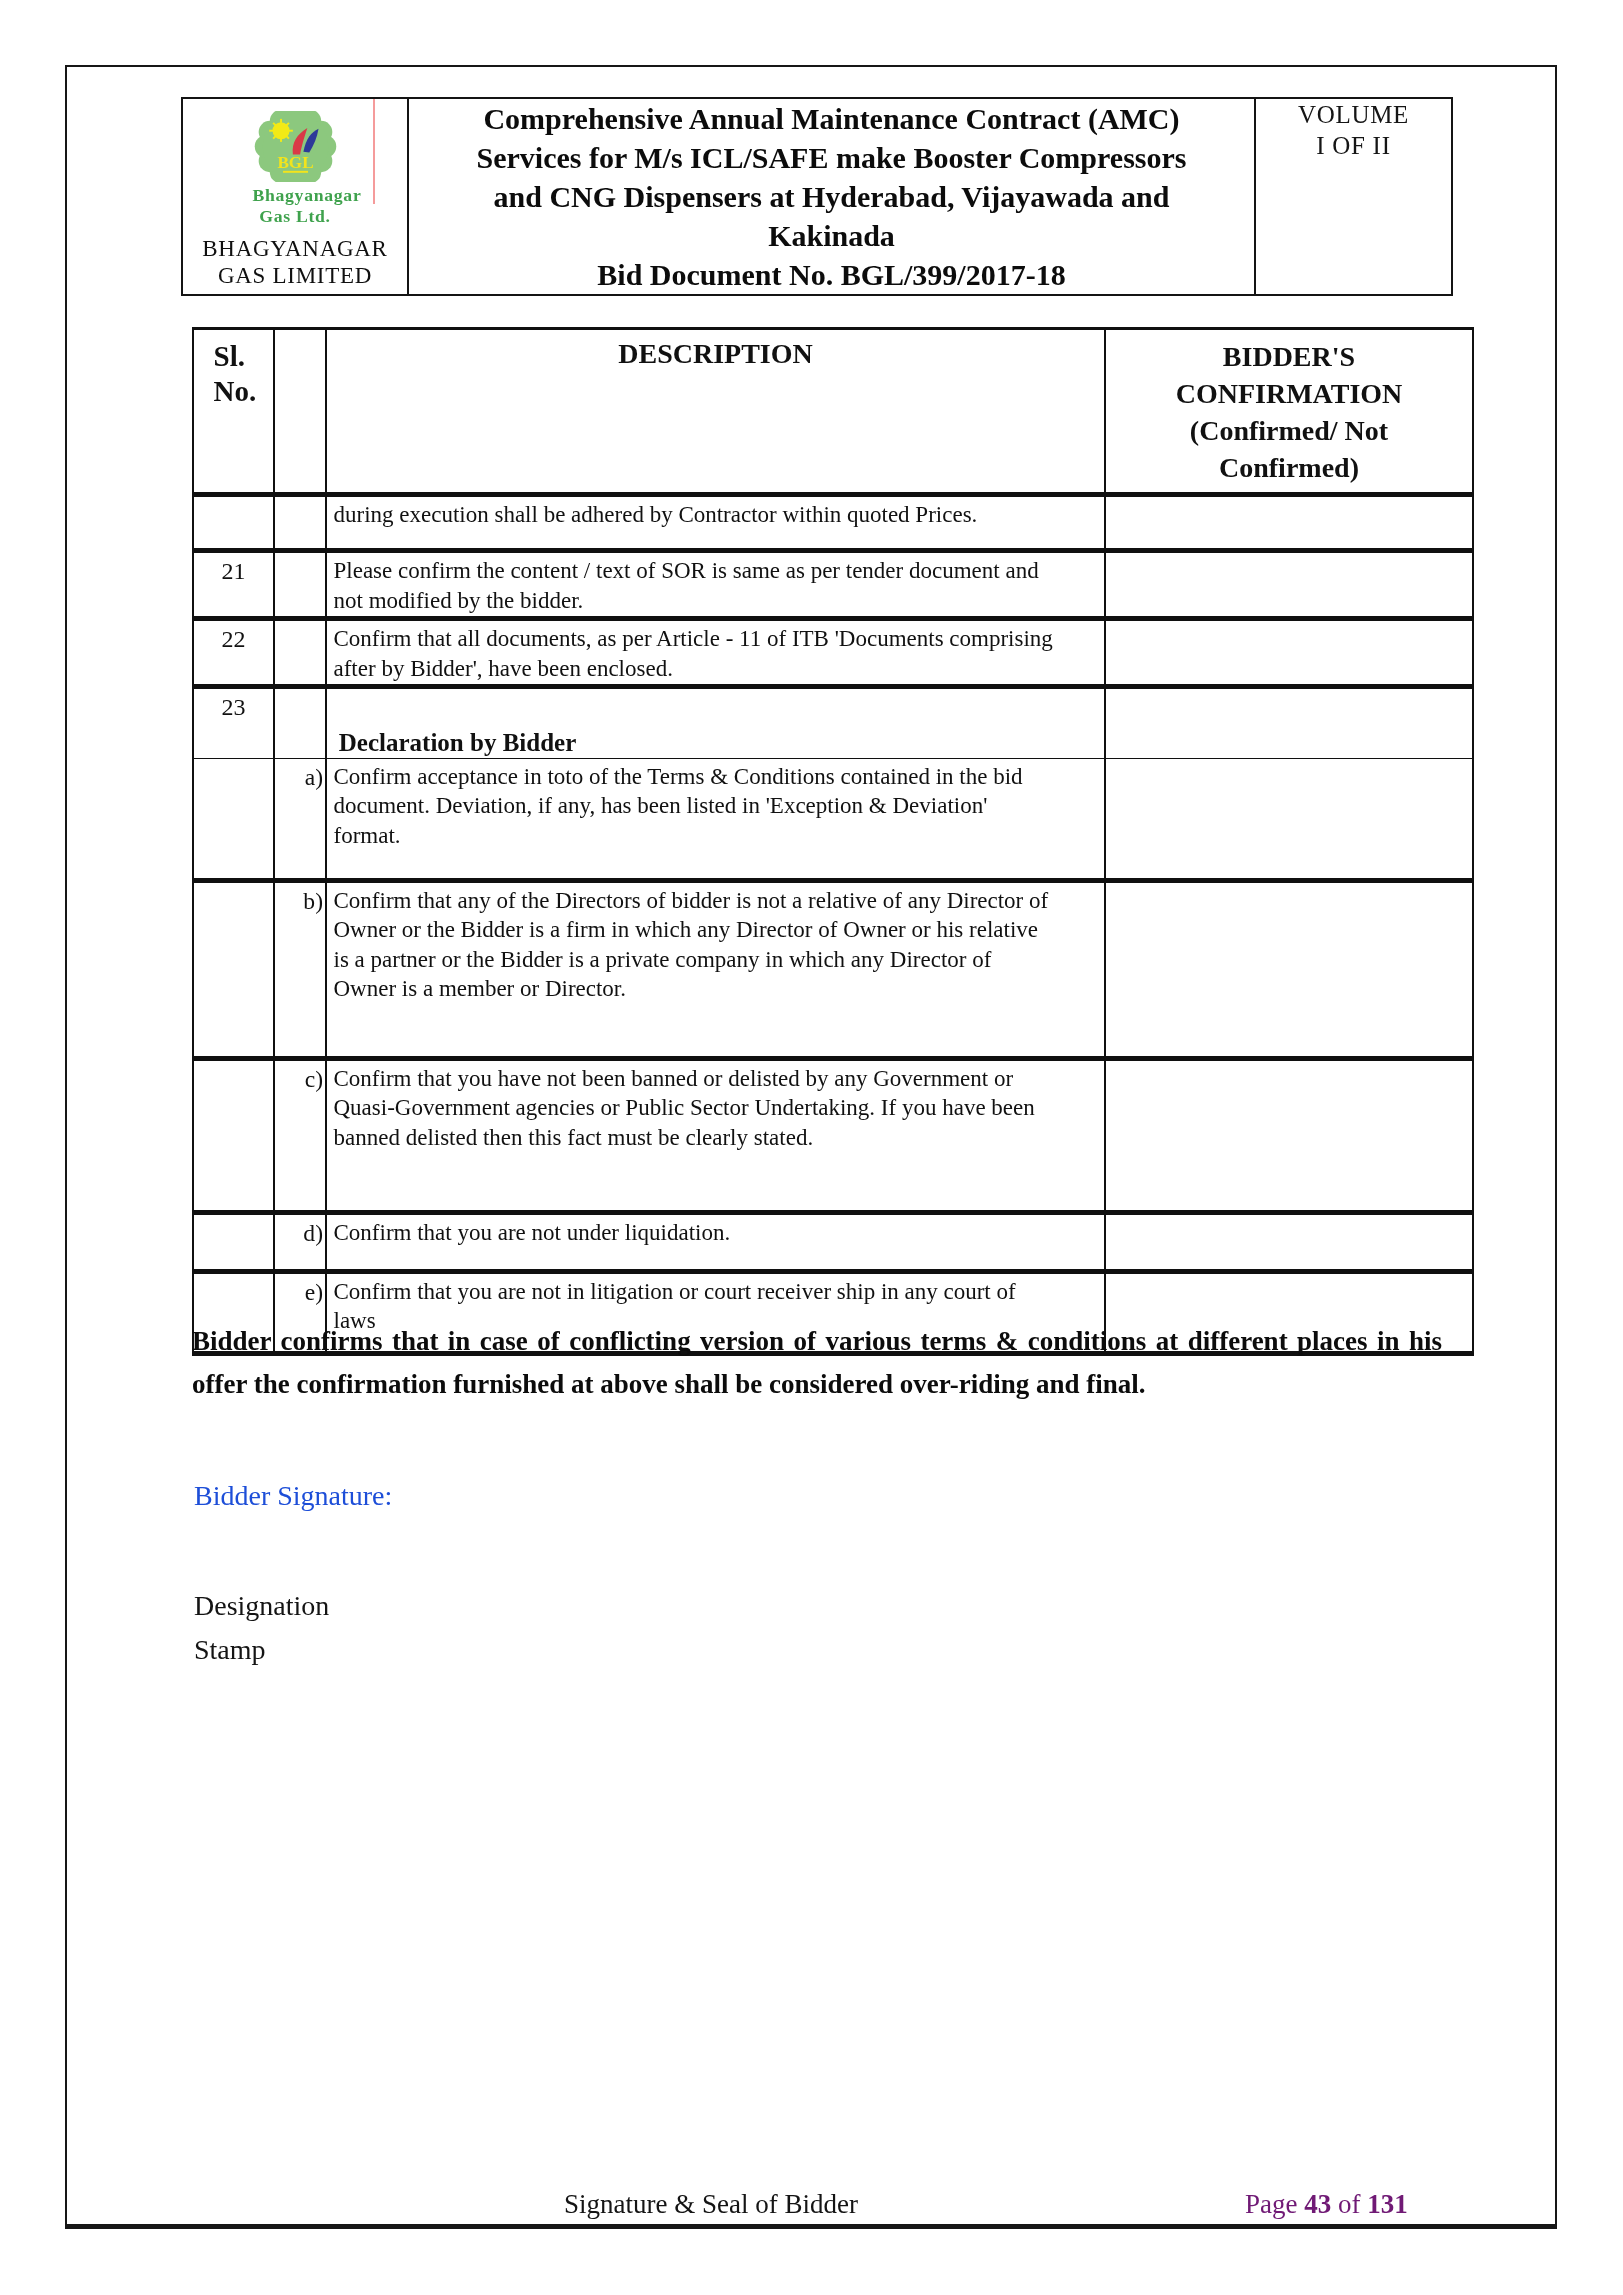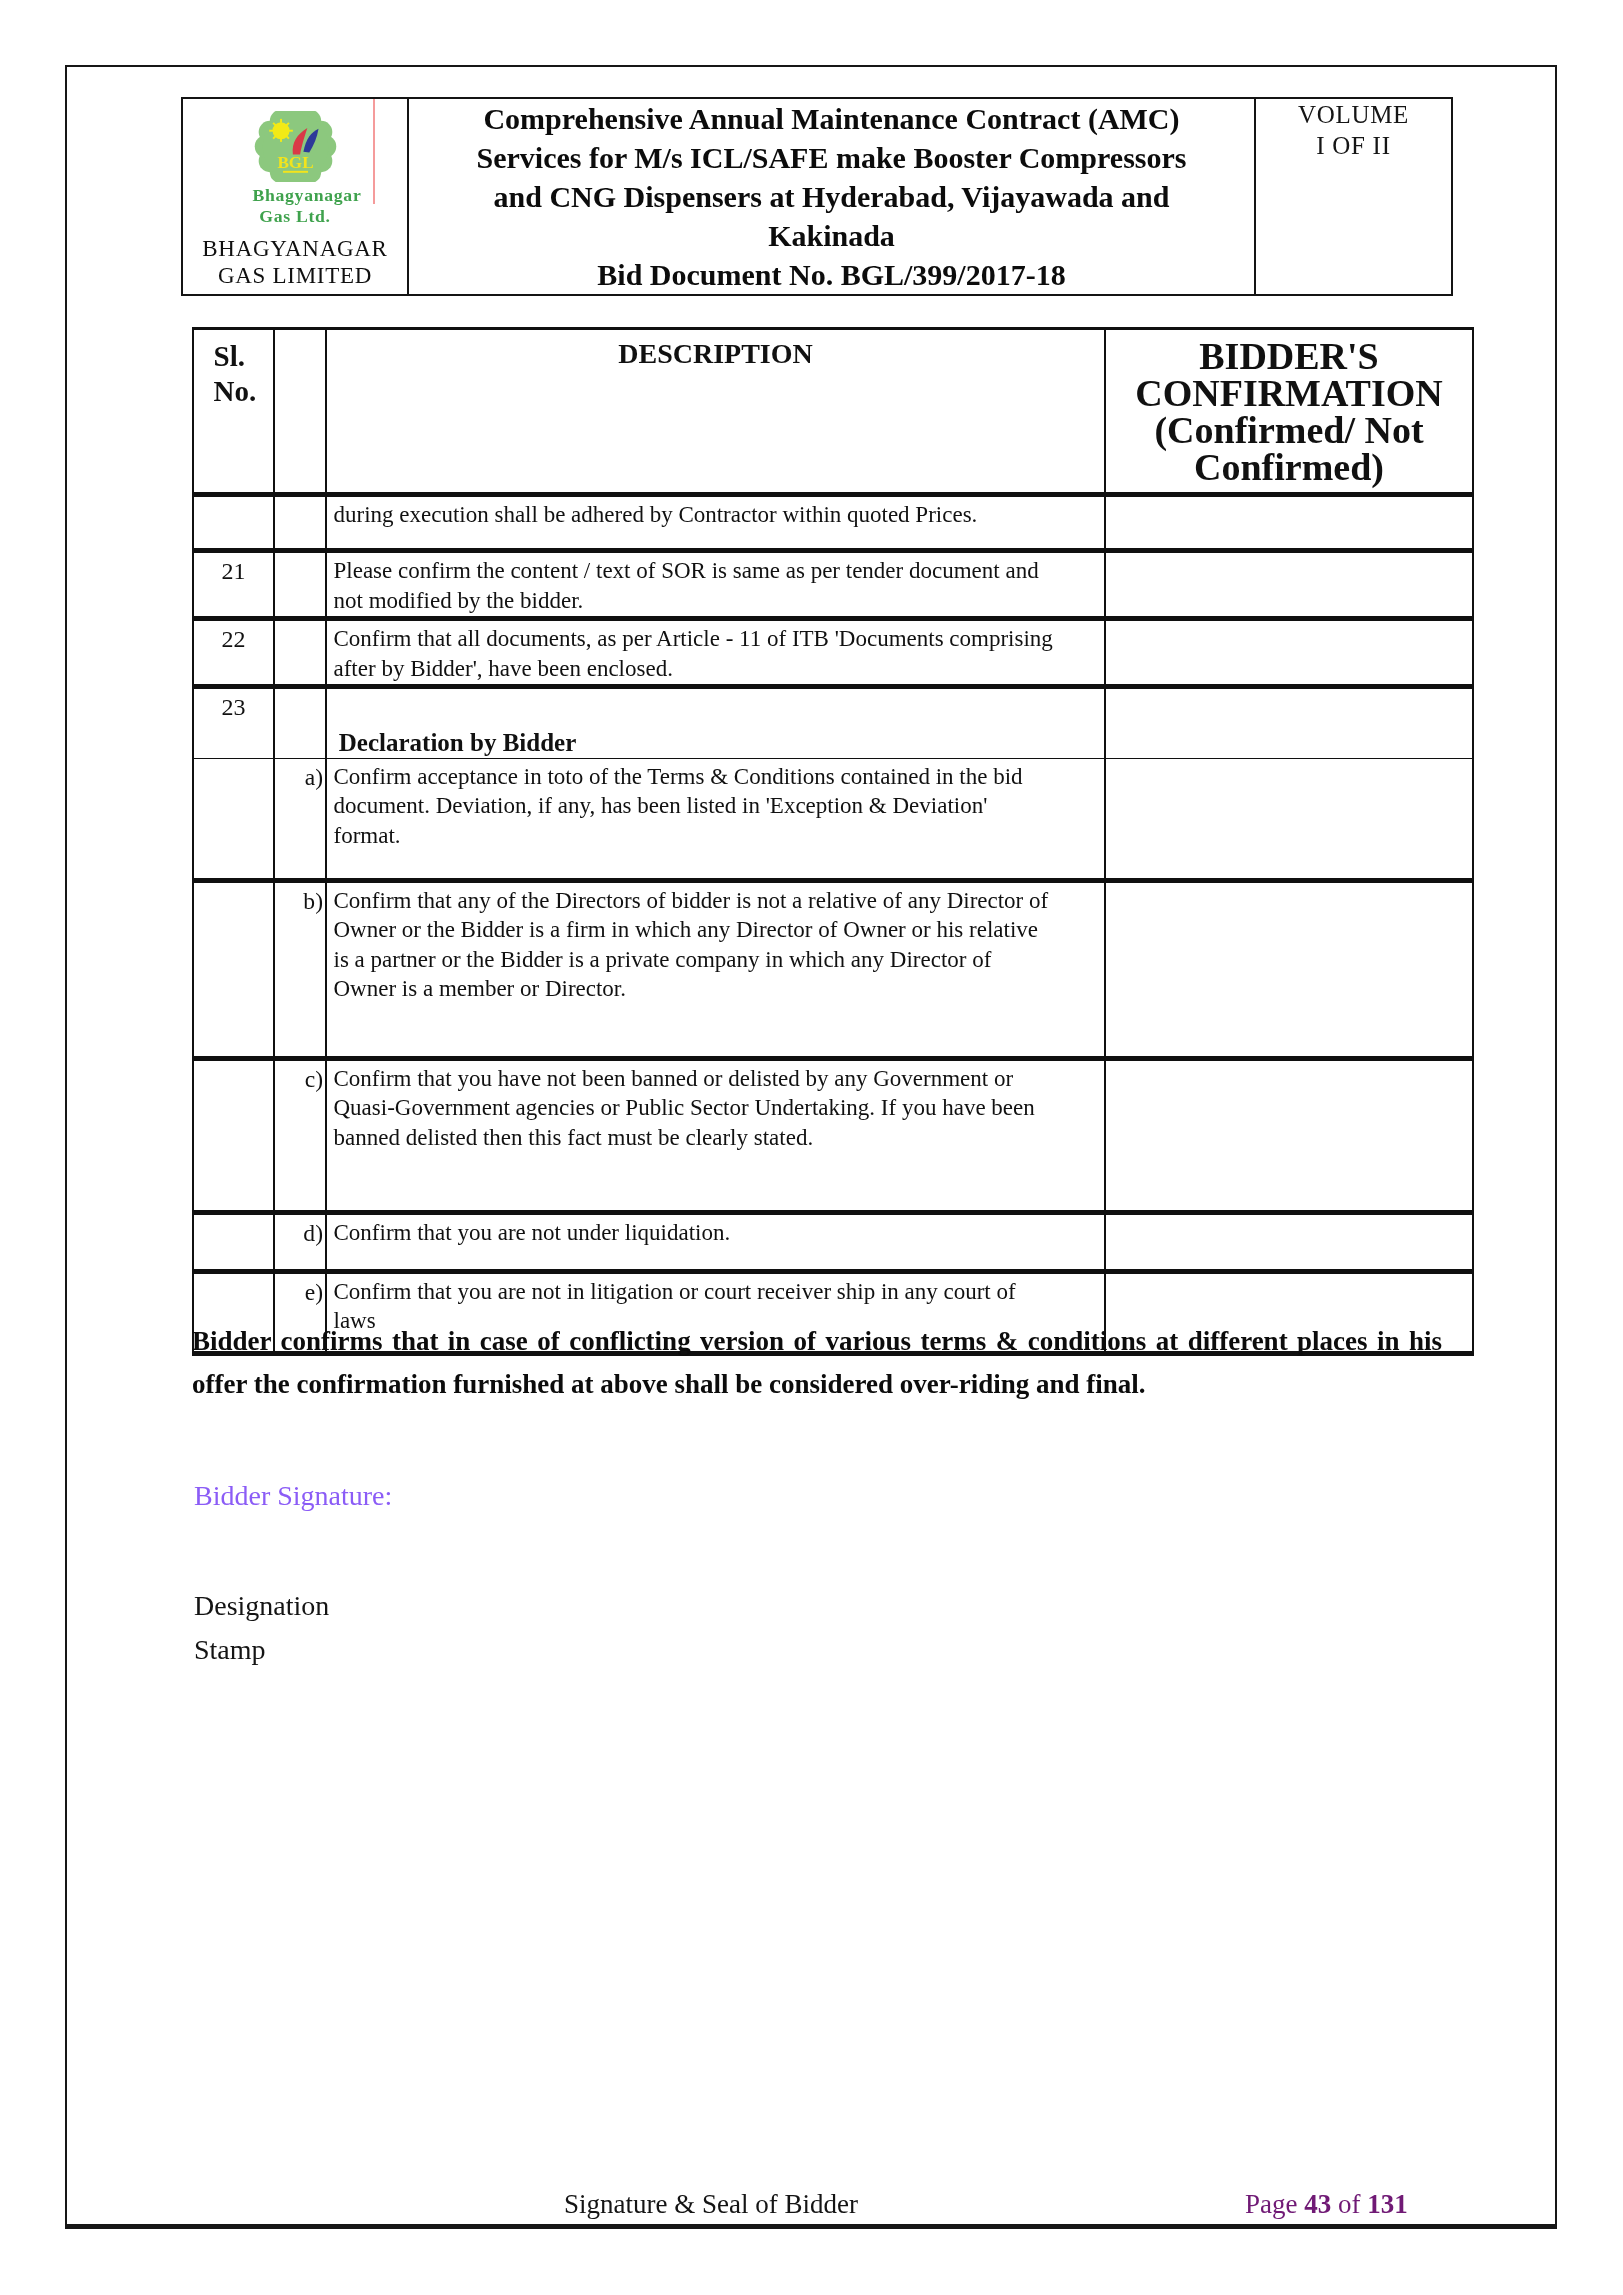--- a/index.html
+++ b/index.html
@@ -30,34 +30,34 @@
   
   table.main-table{position:absolute;left:192px;top:327px;width:1281px;
          border-collapse:collapse;table-layout:fixed;}
   table.main-table td{border-left:2px solid #101010;border-right:2px solid #101010;
          border-bottom:5.2px solid #101010;vertical-align:top;padding:0;}
   table.main-table{border:2px solid #101010;border-top-width:3.3px;border-bottom-width:5.2px;}
   tr.thin td{border-bottom-width:1.3px;}
   td.c-slno{text-align:center;}
   .hdr-sl{font-weight:bold;font-size:29px;line-height:35px;padding:9.2px 0 0 19.6px;text-align:left;}
   .hdr-desc{font-weight:bold;font-size:28px;padding-top:7.9px;text-align:center;}
-  .hdr-conf{font-weight:bold;font-size:38px;line-height:37px;padding-top:7.9px;text-align:center;}
+  .hdr-conf{font-weight:bold;font-size:28px;line-height:37px;padding-top:7.9px;text-align:center;}
   tr.row-header td{height:162px;}
   tr.r0 td{height:51px;} tr.r1 td{height:63px;} tr.r2 td{height:63px;}
   tr.r3 td{height:48px;} tr.r4 td{height:119px;} tr.r5 td{height:173px;}
   tr.r6 td{height:149px;} tr.r7 td{height:54px;} tr.r8 td{height:77px;}
   .cell-no{font-size:24px;line-height:30px;padding-top:3.3px;}
   .cell-letter{font-size:23.6px;line-height:30px;padding:3.3px 2px 0 0;text-align:right;}
   .cell-desc{font-size:23px;line-height:29.4px;padding:3.3px 5.2px 0 6.5px;max-width:720px;}
   tr.r3 .cell-desc{font-weight:bold;font-size:25px;padding-left:11.8px;margin-top:36px;}
 
   
   .closing-paragraph{position:absolute;left:192px;top:1320px;width:1250px;
          font-weight:bold;font-size:27px;line-height:43px;text-align:justify;color:#0c0c0c;}
-  .bidder-signature{position:absolute;left:194px;top:1480px;font-size:28px;color:#8b5cf6;}
+  .bidder-signature{position:absolute;left:194px;top:1480px;font-size:28px;color:#1d4ed8;}
   .desig-stamp{position:absolute;left:194px;top:1584px;font-size:28px;line-height:44px;color:#141414;}
 
   
   .footer-sig{position:absolute;left:564px;top:2189px;font-size:27px;color:#141414;}
   .footer-page{position:absolute;left:1245px;top:2189px;font-size:27px;color:#701a75;}
   .footer-page b{font-weight:bold;}
 </style>
 </head>
 <body>
 

